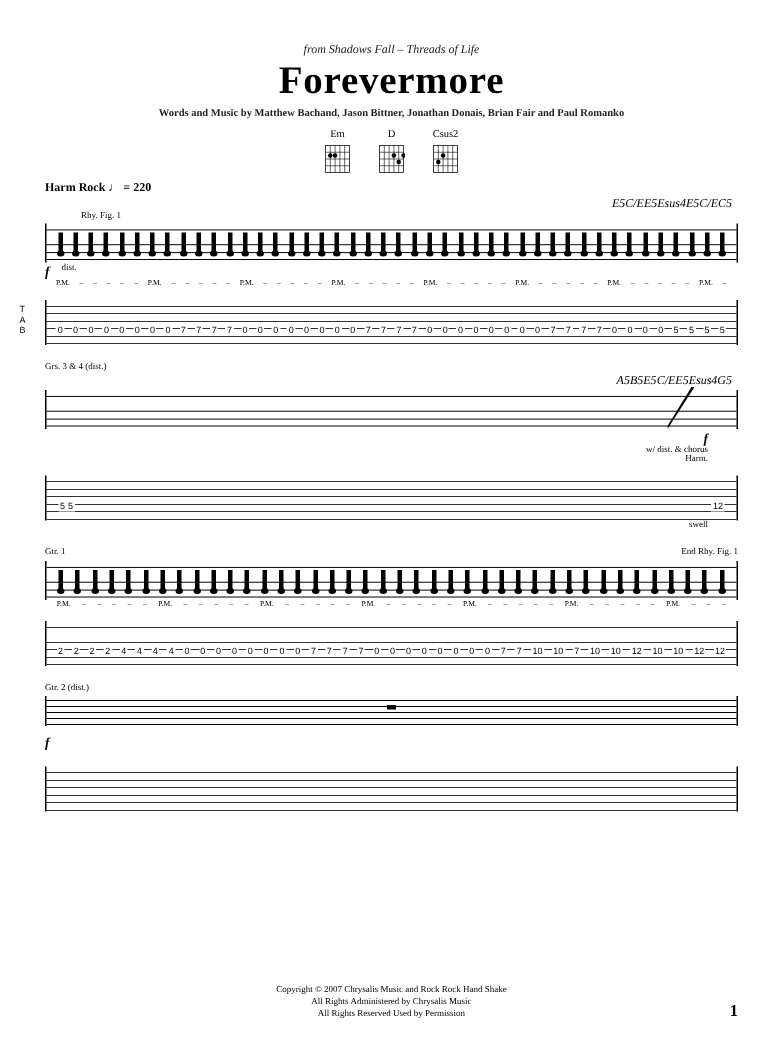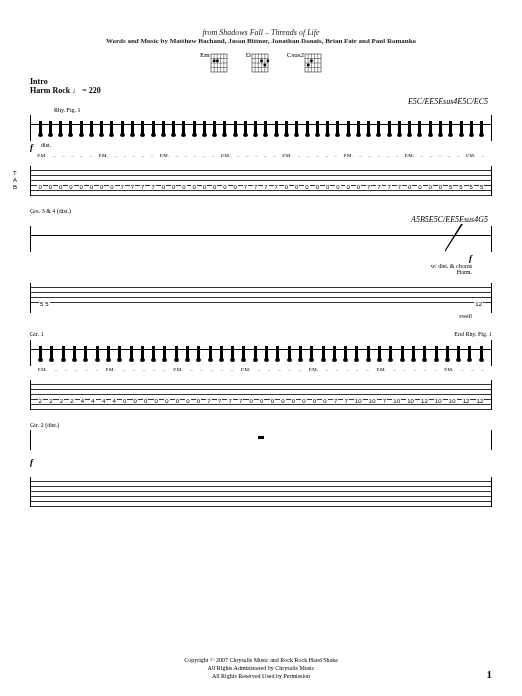--- a/index.html
+++ b/index.html
@@ -38,21 +38,22 @@
     font-weight: bold;
   }
   .chord-diagrams {
     display: flex;
     justify-content: center;
     gap: 18px;
     margin: 6px 0 4px 0;
   }
   .chord-diag {
     display: flex;
-    flex-direction: row;
+    flex-direction: column;
+    align-items: center;
   }
   .chord-diag-name {
     font-size: 7px;
     margin-bottom: 1px;
   }
   .chord-grid {
     width: 18px;
     height: 22px;
     position: relative;
   }
@@ -232,20 +233,21 @@
 </style>
 </head>
 <body>
 
 <div class="page">
   <div class="header">
     <div class="from-line">
       <span>from Shadows Fall –</span>
       <em>Threads of Life</em>
     </div>
+    <div class="title">Forevermore</div>
     <div class="credits">Words and Music by Matthew Bachand, Jason Bittner, Jonathan Donais, Brian Fair and Paul Romanko</div>
   </div>
 
   <div class="chord-diagrams">
     <div class="chord-diag">
       <div class="chord-diag-name">Em</div>
       <div class="chord-grid">
         <svg width="18" height="22">
           <rect x="1" y="3" width="16" height="18" fill="none" stroke="#000" stroke-width="0.5"></rect>
           <line x1="1" y1="7.5" x2="17" y2="7.5" stroke="#000" stroke-width="0.4"></line>
@@ -291,21 +293,20 @@
           <line x1="10.6" y1="3" x2="10.6" y2="21" stroke="#000" stroke-width="0.4"></line>
           <line x1="13.8" y1="3" x2="13.8" y2="21" stroke="#000" stroke-width="0.4"></line>
           <circle cx="4.2" cy="14" r="1.5" fill="#000"></circle>
           <circle cx="7.4" cy="9.7" r="1.5" fill="#000"></circle>
         </svg>
       </div>
     </div>
   </div>
 
 
-  <div class="section-label">Intro</div>
   <div class="tempo">
     <span>Harm Rock</span> <span>♩ = 220</span>
   </div>
 
   <div class="system">
     <div class="chord-row">
       <span>E5</span>
       <span>C/E</span>
       <span>E5</span>
       <span>Esus4</span>

